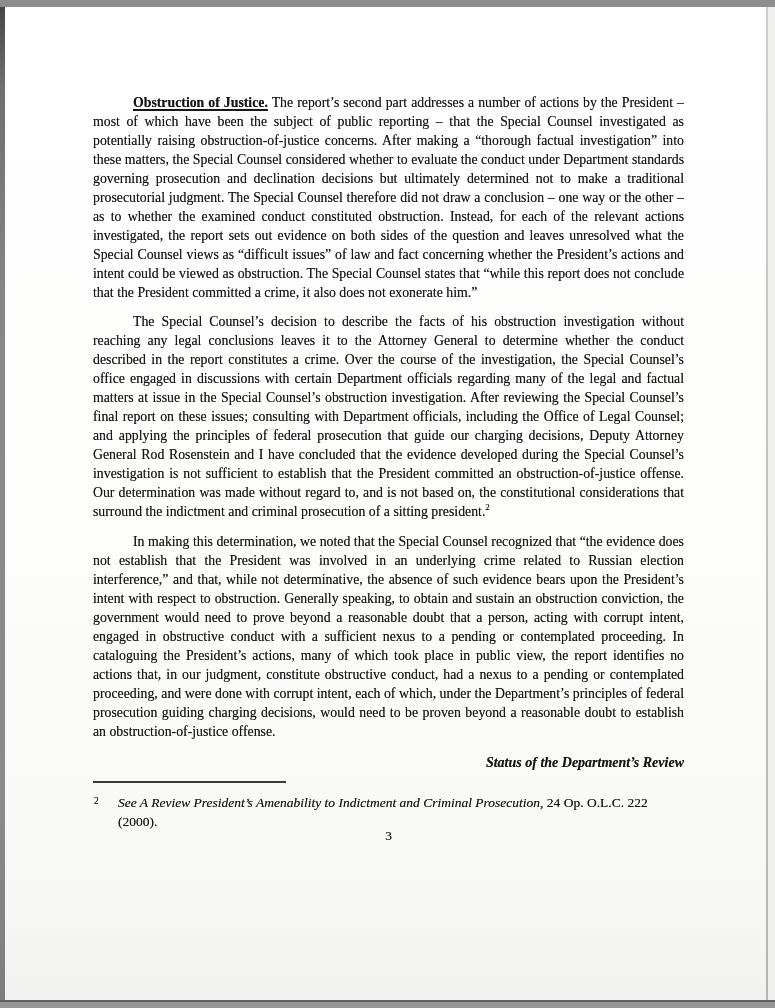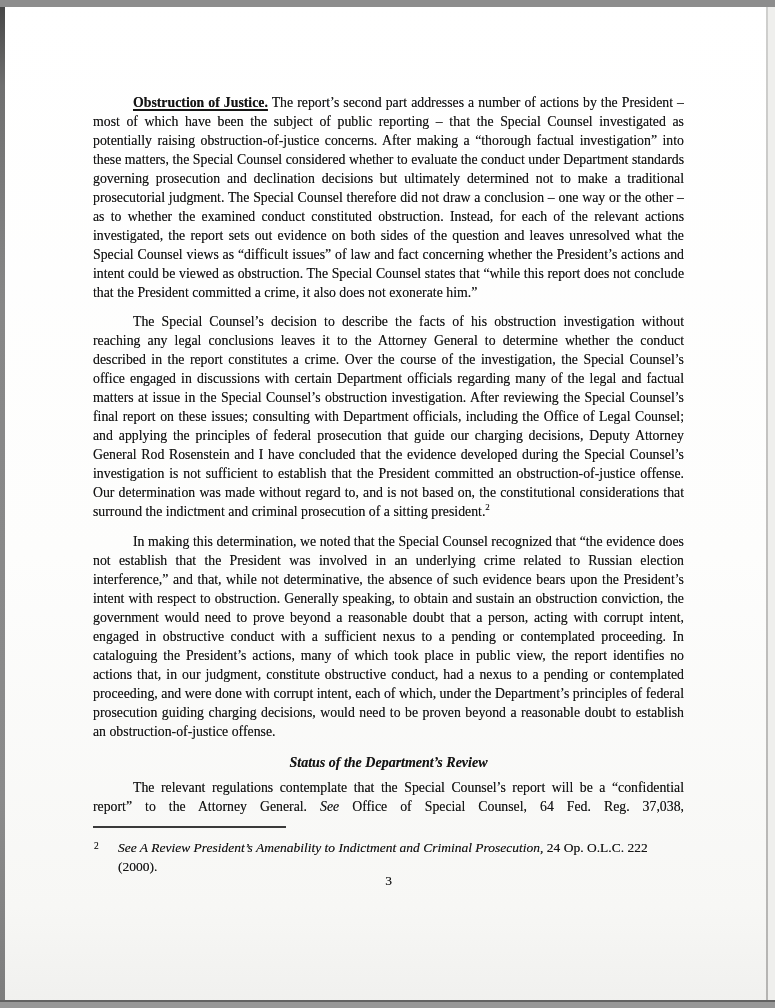--- a/index.html
+++ b/index.html
@@ -65,21 +65,21 @@
     font-size: 9px;
     line-height: 0;
     vertical-align: super;
   }
   .section-heading {
     margin: 12px 0 7px 0;
     font-size: 14px;
     line-height: 19px;
     font-weight: bold;
     font-style: italic;
-    text-align: center;
+    text-align: right;
     text-shadow: 0 0 0.4px rgba(10,10,10,0.55);
   }
   .justify-last { text-align-last: justify; }
   .cite-italic { font-style: italic; }
   .footnote-rule {
     width: 193px;
     height: 0;
     border-top: 2px solid #3a3a3a;
     margin: 9px 0 11px 0;
   }
@@ -118,21 +118,20 @@
   <div class="content">
 
     <p class="body-para"><span class="lead-bold-underline">Obstruction of Justice.</span><span> The report’s second part addresses a number of actions by the President – most of which have been the subject of public reporting – that the Special Counsel investigated as potentially raising obstruction-of-justice concerns.  After making a “thorough factual investigation” into these matters, the Special Counsel considered whether to evaluate the conduct under Department standards governing prosecution and declination decisions but ultimately determined not to make a traditional prosecutorial judgment.  The Special Counsel therefore did not draw a conclusion – one way or the other – as to whether the examined conduct constituted obstruction.  Instead, for each of the relevant actions investigated, the report sets out evidence on both sides of the question and leaves unresolved what the Special Counsel views as “difficult issues” of law and fact concerning whether the President’s actions and intent could be viewed as obstruction.  The Special Counsel states that “while this report does not conclude that the President committed a crime, it also does not exonerate him.”</span></p>
 
     <p class="body-para"><span>The Special Counsel’s decision to describe the facts of his obstruction investigation without reaching any legal conclusions leaves it to the Attorney General to determine whether the conduct described in the report constitutes a crime.  Over the course of the investigation, the Special Counsel’s office engaged in discussions with certain Department officials regarding many of the legal and factual matters at issue in the Special Counsel’s obstruction investigation.  After reviewing the Special Counsel’s final report on these issues; consulting with Department officials, including the Office of Legal Counsel; and applying the principles of federal prosecution that guide our charging decisions, Deputy Attorney General Rod Rosenstein and I have concluded that the evidence developed during the Special Counsel’s investigation is not sufficient to establish that the President committed an obstruction-of-justice offense.  Our determination was made without regard to, and is not based on, the constitutional considerations that surround the indictment and criminal prosecution of a sitting president.</span><sup class="fn-ref">2</sup></p>
 
     <p class="body-para tight"><span>In making this determination, we noted that the Special Counsel recognized that “the evidence does not establish that the President was involved in an underlying crime related to Russian election interference,” and that, while not determinative, the absence of such evidence bears upon the President’s intent with respect to obstruction.  Generally speaking, to obtain and sustain an obstruction conviction, the government would need to prove beyond a reasonable doubt that a person, acting with corrupt intent, engaged in obstructive conduct with a sufficient nexus to a pending or contemplated proceeding.  In cataloguing the President’s actions, many of which took place in public view, the report identifies no actions that, in our judgment, constitute obstructive conduct, had a nexus to a pending or contemplated proceeding, and were done with corrupt intent, each of which, under the Department’s principles of federal prosecution guiding charging decisions, would need to be proven beyond a reasonable doubt to establish an obstruction-of-justice offense.</span></p>
 
     <div class="section-heading">Status of the Department’s Review</div>
 
-    <p class="body-para tight justify-last"><span>The relevant regulations contemplate that the Special Counsel’s report will be a “confidential report” to the Attorney General.  </span><span class="cite-italic">See</span><span> Office of Special Counsel, 64 Fed. Reg. 37,038,</span></p>
 
     <div class="footnote-rule"></div>
 
     <div class="footnote">
       <span class="footnote-marker">2</span><span class="cite-italic">See A Review President’s Amenability to Indictment and Criminal Prosecution</span><span>, 24 Op. O.L.C. 222 (2000).</span>
     </div>
 
     <div class="page-number">3</div>
 
   </div>

